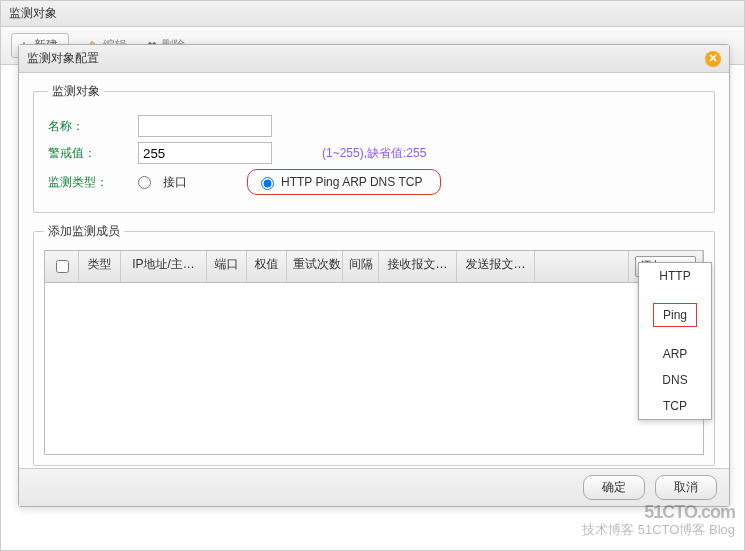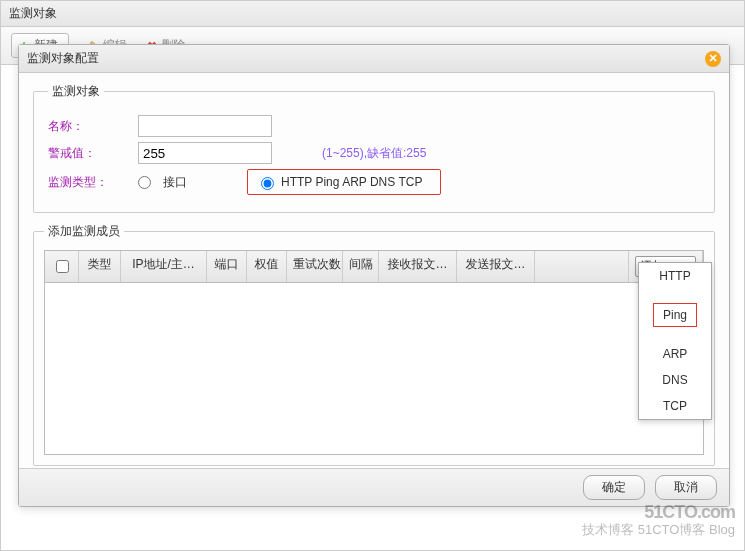--- a/index.html
+++ b/index.html
@@ -99,35 +99,35 @@
     border:1px solid #ccc;
     border-radius:2px;
     margin:0 0 10px 0;
     padding:10px 14px 12px 14px;
   }
   fieldset.group > legend {
     padding:0 4px;
     color:#333;
   }
   .row { display:flex; align-items:center; margin:5px 0; }
-  .lbl { width:90px; color:#a21caf; }
+  .lbl { width:90px; color:#15803d; }
   .txt {
     border:1px solid #bcbcbc;
     height:22px;
     padding:0 4px;
     width:134px;
     background:#fff;
   }
   .row-hint { margin-left:50px; color:#8b5cf6; }
   .radio-row { display:flex; align-items:center; gap:8px; }
   .radio-row input { margin:0 4px 0 0; }
   .radio-box {
     border:1.5px solid #d93a2e;
     padding:4px 18px 4px 8px;
-    border-radius:2px;
+    border-radius:10px;
     display:flex; align-items:center;
     margin-left:60px;
   }
   .radio-box label { margin-left:4px; }
 
   
   .members-wrap { position:relative; }
   .table-head {
     display:flex;
     align-items:stretch;

